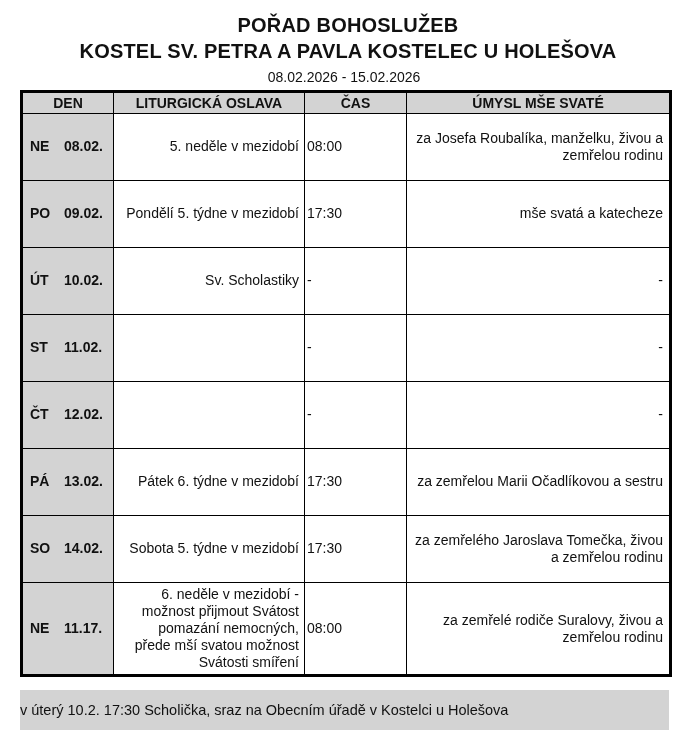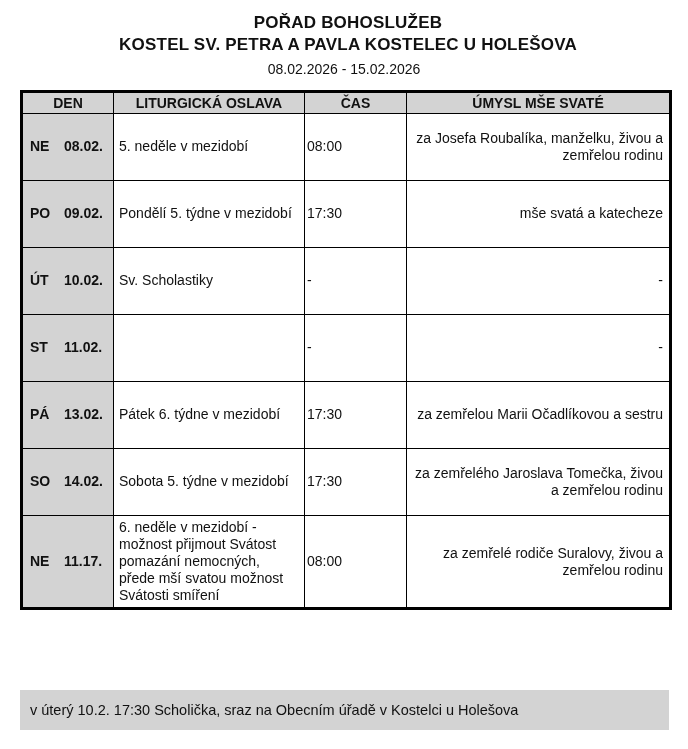--- a/index.html
+++ b/index.html
@@ -11,21 +11,21 @@
   html,body{background:#ffffff;}
   body{
     width:688px;height:749px;
     font-family:"Liberation Sans", sans-serif;
     color:#111111;
     overflow:hidden;
   }
   .page{width:688px;height:749px;position:relative;}
 
   .title-block{padding-top:12px;text-align:center;line-height:1.32;}
-  .title{font-size:17px;font-weight:bold;letter-spacing:0.2px;padding-left:8px;}
+  .title{font-size:20px;font-weight:bold;letter-spacing:0.2px;padding-left:8px;}
   .date-range{font-size:14px;margin-top:3px;}
 
   table.schedule{
     position:absolute;left:20px;top:90px;
     width:649px;
     border-collapse:collapse;
     table-layout:fixed;
   }
   table.schedule, table.schedule th, table.schedule td{
     border:1.5px solid var(--border);
@@ -50,31 +50,30 @@
     line-height:1.22;
   }
   td.day-cell{
     background:var(--header-bg);
     font-weight:bold;
     padding-left:7px;
     white-space:nowrap;
   }
   td.day-cell .day{display:inline-block;min-width:26px;}
   td.day-cell .date{display:inline-block;margin-left:8px;}
-  td.celebration-cell{text-align:left;padding:3px 5px;}
+  td.celebration-cell{text-align:right;padding:3px 5px;}
   td.time-cell{text-align:left;padding:2px;}
   td.intention-cell{text-align:right;padding:3px 6px;}
 
   .note{
     position:absolute;left:20px;top:690px;
     width:649px;height:40px;
     background:var(--note-bg);
     font-size:14.5px;
     display:flex;align-items:center;
-    padding-left:10px;
   }
 </style>
 </head>
 <body>
 
 <div class="page">
 
   <div class="title-block">
     <div class="title">POŘAD BOHOSLUŽEB</div>
     <div class="title">KOSTEL SV. PETRA A PAVLA KOSTELEC U HOLEŠOVA</div>
@@ -126,20 +125,28 @@
 
     <tr>
       <td class="day-cell">
         <span class="day">ST</span><span class="date">11.02.</span>
       </td>
       <td class="celebration-cell"></td>
       <td class="time-cell">-</td>
       <td class="intention-cell">-</td>
     </tr>
 
+    <tr>
+      <td class="day-cell">
+        <span class="day">ČT</span><span class="date">12.02.</span>
+      </td>
+      <td class="celebration-cell"></td>
+      <td class="time-cell">-</td>
+      <td class="intention-cell">-</td>
+    </tr>
 
     <tr>
       <td class="day-cell">
         <span class="day">PÁ</span><span class="date">13.02.</span>
       </td>
       <td class="celebration-cell">Pátek 6. týdne v mezidobí</td>
       <td class="time-cell">17:30</td>
       <td class="intention-cell">za zemřelou Marii Očadlíkovou a sestru</td>
     </tr>
 

